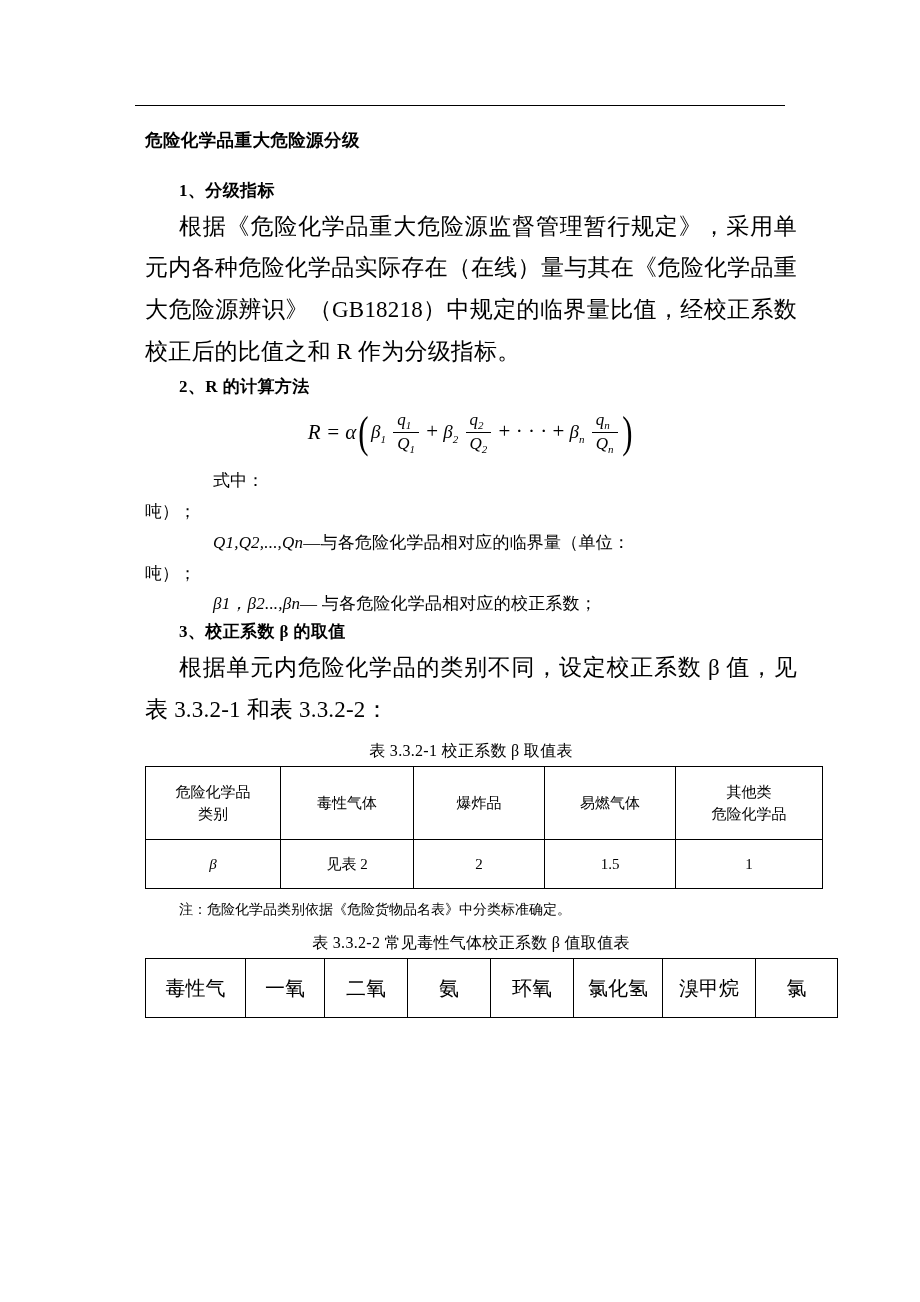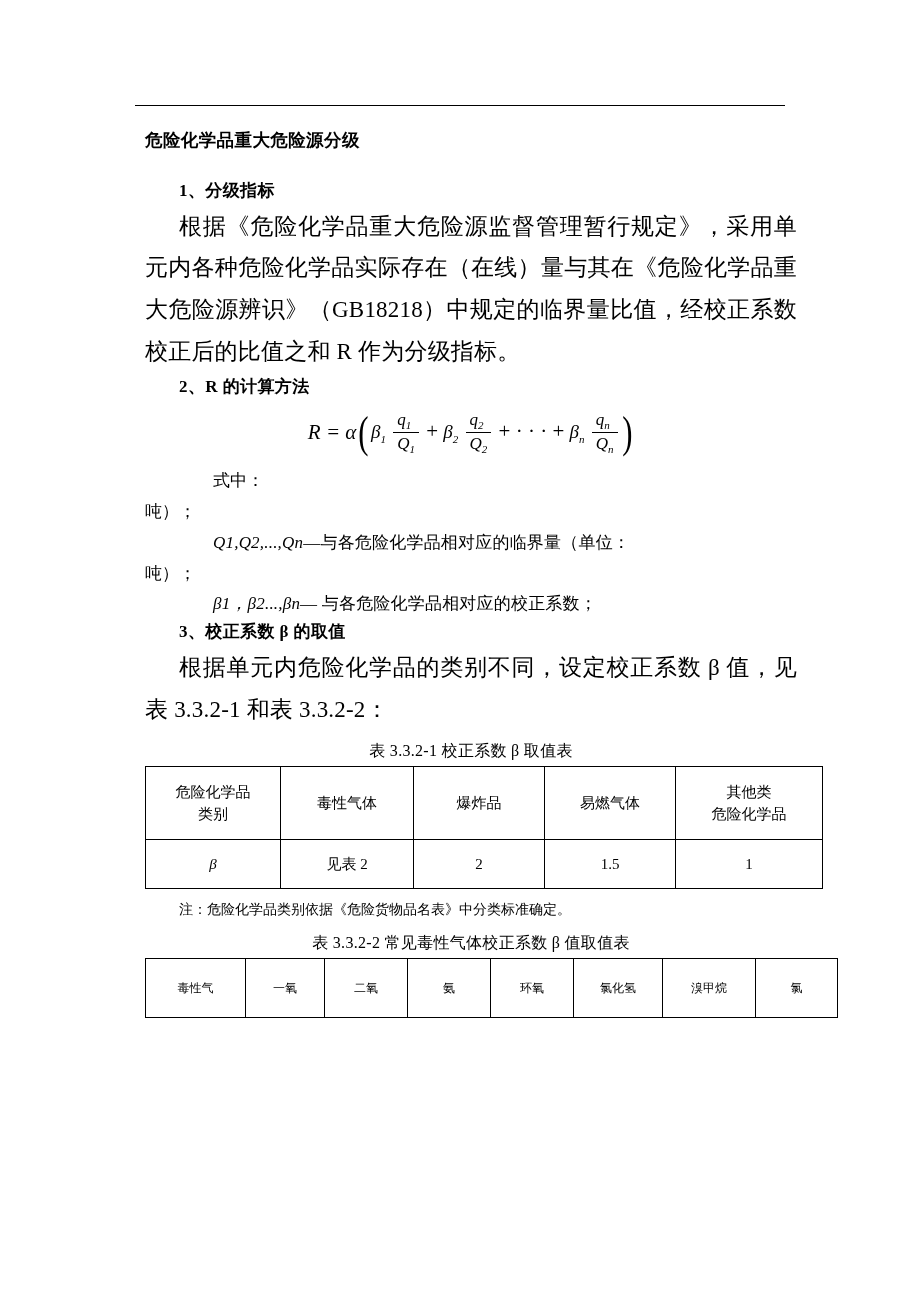--- a/index.html
+++ b/index.html
@@ -128,21 +128,21 @@
   }
   table.doc-table td {
     border: 1px solid #000000;
     text-align: center;
     vertical-align: middle;
     padding: 6px 2px;
     line-height: 1.5;
   }
   table.t1 td { height: 36px; }
   table.t1 tr.head td { height: 60px; }
-  table.t2 td { height: 46px; font-size: 12px; }
+  table.t2 td { height: 46px; font-size: 20px; }
   .note {
     font-size: 14px;
     line-height: 1.82;
     margin: 8px 0 4px 0;
     text-indent: 34px;
   }
   .two-line { display: block; }
 </style>
 </head>
 <body>

